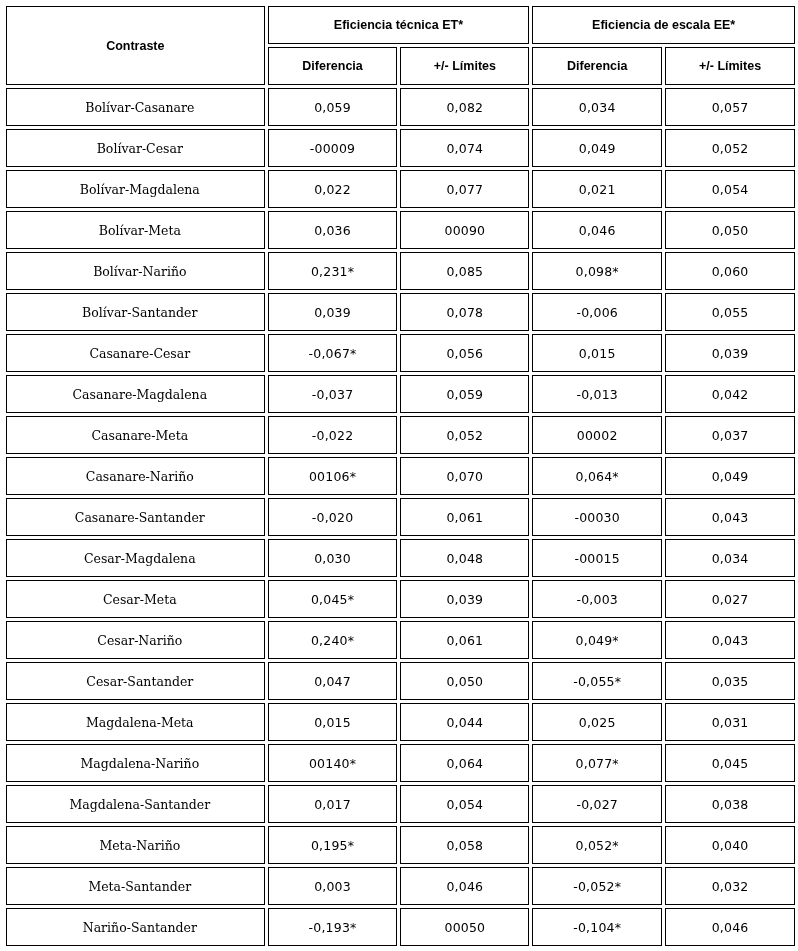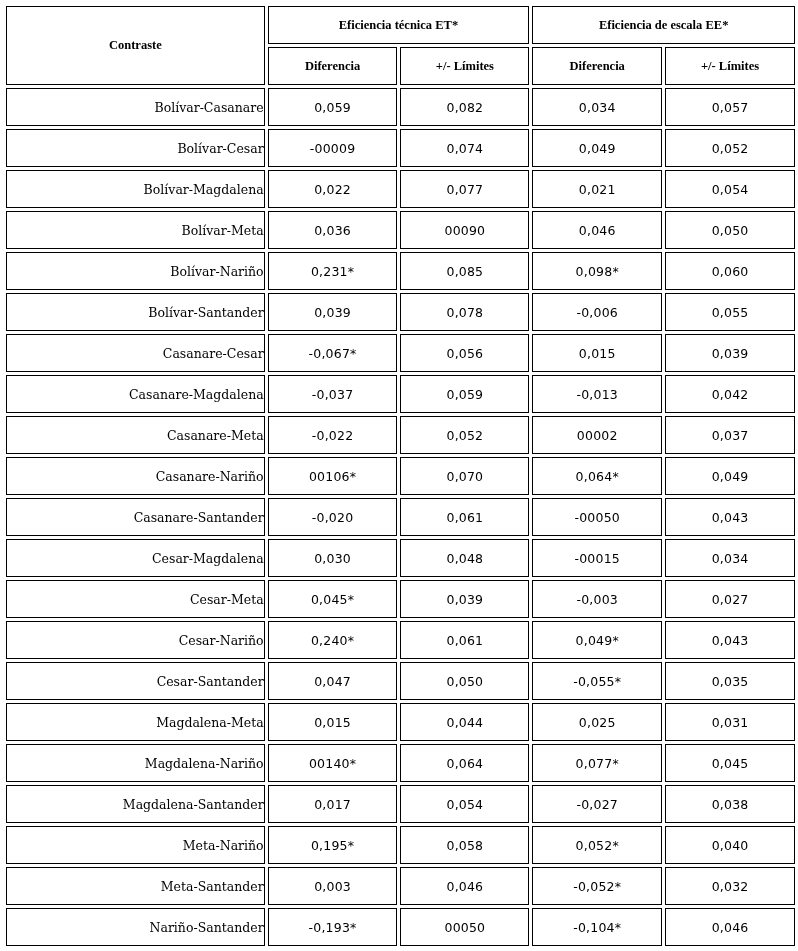--- a/index.html
+++ b/index.html
@@ -22,34 +22,34 @@
     }
     table.contrast-table th,
     table.contrast-table td {
       border: 1px solid #000000;
       padding: 0;
       color: #000000;
       font-size: 13px;
       box-sizing: border-box;
     }
     table.contrast-table th {
-      font-family: Liberation Serif, serif;
+      font-family: Liberation Sans, sans-serif;
       font-weight: bold;
       text-align: center;
       font-size: 12.5px;
     }
     table.contrast-table td {
       font-family: "DejaVu Sans", "Liberation Sans", sans-serif;
       text-align: center;
       height: 38px;
       font-size: 12.5px;
       letter-spacing: 0.2px;
     }
     table.contrast-table td.label-cell {
-      text-align: right;
+      text-align: center;
       padding-left: 9px;
       font-family: "DejaVu Serif", "Liberation Serif", serif;
       font-size: 12.5px;
       letter-spacing: 0;
     }
     th.group-header, th.sub-header { height: 38px; }
     col.c1 { width: 259px; }
     col.c2 { width: 130px; }
     col.c3 { width: 129px; }
     col.c4 { width: 130px; }
@@ -157,21 +157,21 @@
     <td>00106*</td>
     <td>0,070</td>
     <td>0,064*</td>
     <td>0,049</td>
   </tr>
 
   <tr>
     <td class="label-cell">Casanare-Santander</td>
     <td>-0,020</td>
     <td>0,061</td>
-    <td>-00050</td>
+    <td>-00030</td>
     <td>0,043</td>
   </tr>
 
   <tr>
     <td class="label-cell">Cesar-Magdalena</td>
     <td>0,030</td>
     <td>0,048</td>
     <td>-00015</td>
     <td>0,034</td>
   </tr>

